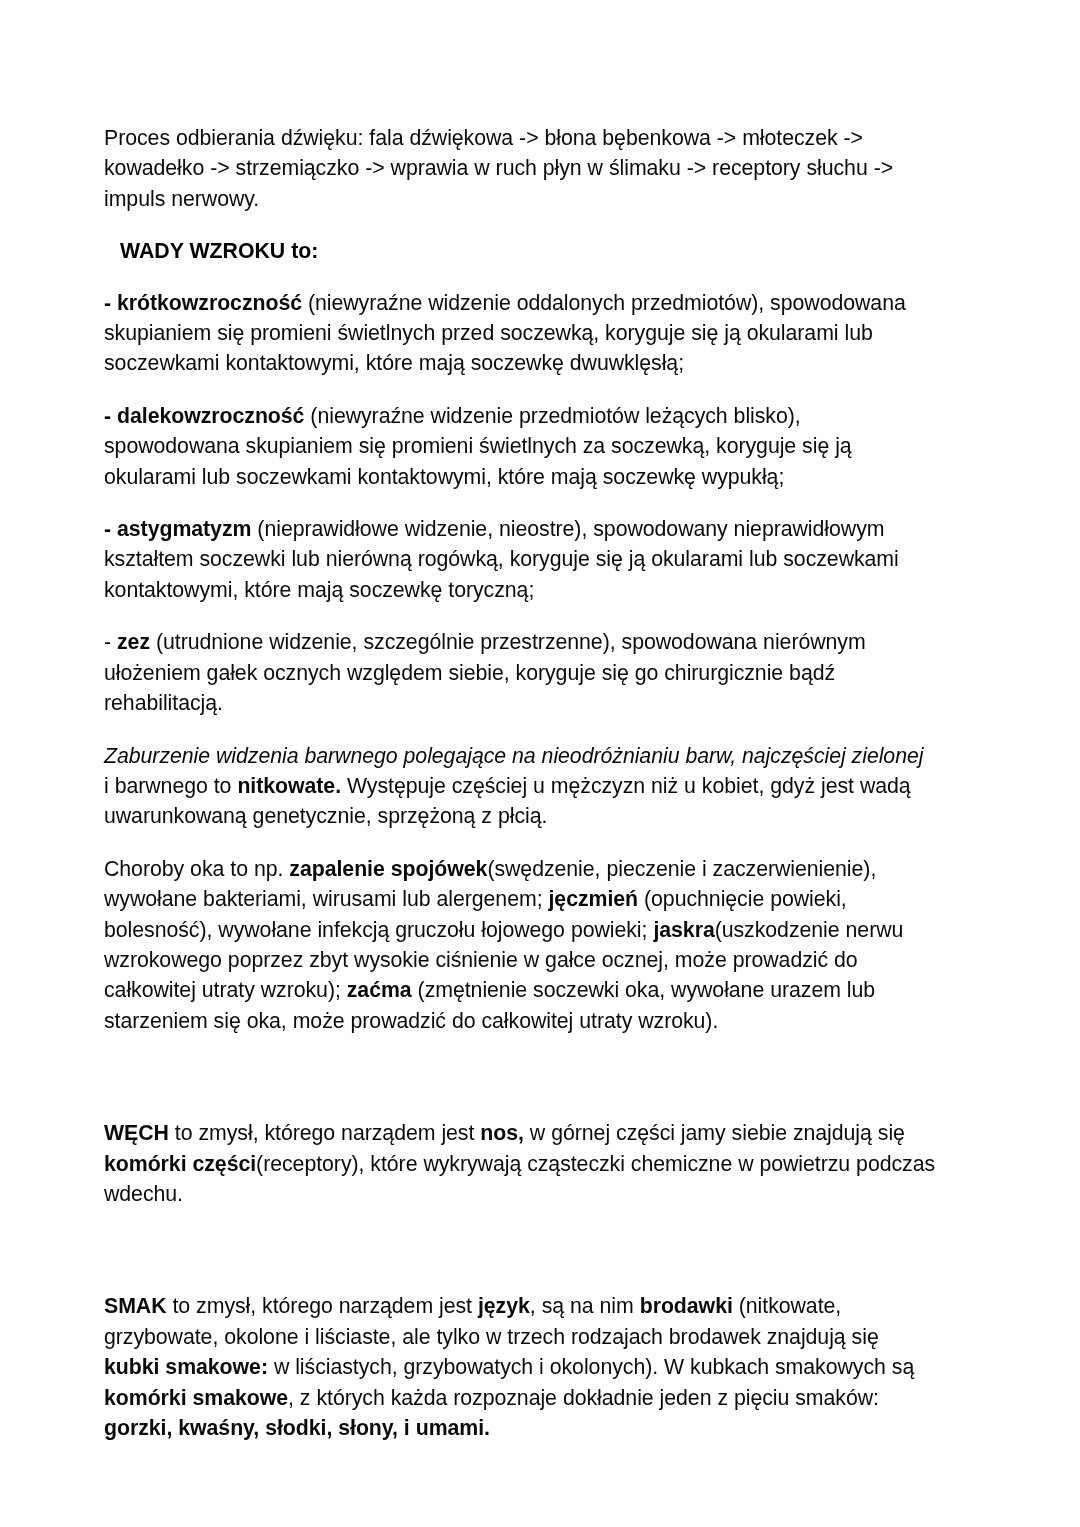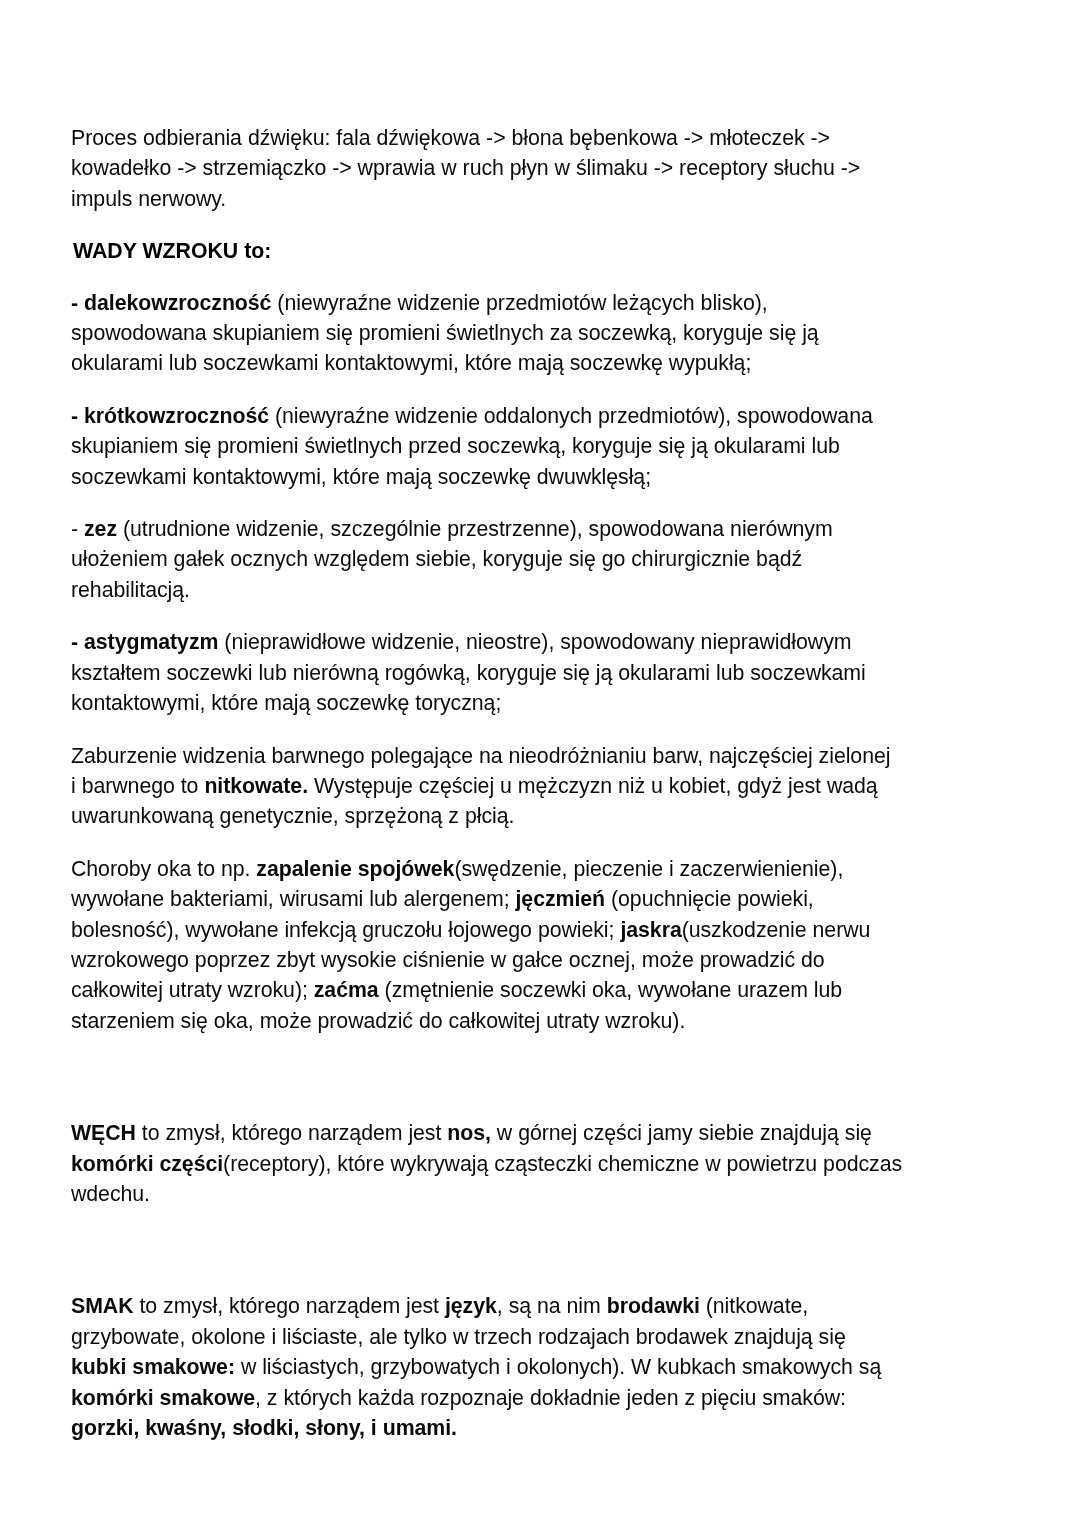--- a/index.html
+++ b/index.html
@@ -17,71 +17,72 @@
     position: relative;
   }
   .page {
     position: absolute;
     top: 0;
     left: 0;
     width: 1080px;
     height: 1527px;
     background: #ffffff;
     box-sizing: border-box;
-    padding: 123px 125px 0 71px;
+    padding: 123px 125px 0 104px;
   }
   .doc-body {
     width: 832px;
   }
   p.para {
     margin: 0 0 22px 0;
     font-size: 21.3px;
     line-height: 30.4px;
     letter-spacing: -0.05px;
     word-spacing: 0.1px;
     text-align: left;
     color: #0b0b0b;
   }
   p.heading {
-    margin: 0 0 21px 2px;
+    margin: 0 0 21px 16px;
     font-size: 21.3px;
     line-height: 30.4px;
     font-weight: bold;
     color: #000000;
   }
   p.spacer {
     margin: 0;
     height: 60px;
     font-size: 21.3px;
     line-height: 30.4px;
   }
   b, strong {
     font-weight: bold;
   }
   .nowrap-break {
     display: block;
+    font-style: italic;
   }
 </style>
 </head>
 <body>
 
 <div class="page">
   <div class="doc-body">
 
     <p class="para">Proces odbierania dźwięku: fala dźwiękowa -&gt; błona bębenkowa -&gt; młoteczek -&gt; kowadełko -&gt; strzemiączko -&gt; wprawia w ruch płyn w ślimaku -&gt; receptory słuchu -&gt; impuls nerwowy.</p>
 
     <p class="heading">WADY WZROKU to:</p>
 
+    <p class="para"><b>- </b><b>krótkowzroczność</b><span> (niewyraźne widzenie oddalonych przedmiotów), spowodowana skupianiem się promieni świetlnych przed soczewką, koryguje się ją okularami lub soczewkami kontaktowymi, które mają soczewkę dwuwklęsłą;</span></p>
+
     <p class="para"><b>- </b><b>dalekowzroczność</b><span> (niewyraźne widzenie przedmiotów leżących blisko), spowodowana skupianiem się promieni świetlnych za soczewką, koryguje się ją okularami lub soczewkami kontaktowymi, które mają soczewkę wypukłą;</span></p>
 
-    <p class="para"><b>- </b><b>krótkowzroczność</b><span> (niewyraźne widzenie oddalonych przedmiotów), spowodowana skupianiem się promieni świetlnych przed soczewką, koryguje się ją okularami lub soczewkami kontaktowymi, które mają soczewkę dwuwklęsłą;</span></p>
+    <p class="para"><b>- </b><b>astygmatyzm</b><span> (nieprawidłowe widzenie, nieostre), spowodowany nieprawidłowym kształtem soczewki lub nierówną rogówką, koryguje się ją okularami lub soczewkami kontaktowymi, które mają soczewkę toryczną;</span></p>
 
     <p class="para"><span>- </span><b>zez</b><span> (utrudnione widzenie, szczególnie przestrzenne), spowodowana nierównym ułożeniem gałek ocznych względem siebie, koryguje się go chirurgicznie bądź rehabilitacją.</span></p>
-
-    <p class="para"><b>- </b><b>astygmatyzm</b><span> (nieprawidłowe widzenie, nieostre), spowodowany nieprawidłowym kształtem soczewki lub nierówną rogówką, koryguje się ją okularami lub soczewkami kontaktowymi, które mają soczewkę toryczną;</span></p>
 
     <p class="para"><span class="nowrap-break">Zaburzenie widzenia barwnego polegające na nieodróżnianiu barw, najczęściej zielonej</span><span>i barwnego to </span><b>nitkowate.</b><span> Występuje częściej u mężczyzn niż u kobiet, gdyż jest wadą uwarunkowaną genetycznie, sprzężoną z płcią.</span></p>
 
     <p class="para"><span>Choroby oka to np. </span><b>zapalenie spojówek</b><span>(swędzenie, pieczenie i zaczerwienienie), wywołane bakteriami, wirusami lub alergenem; </span><b>jęczmień</b><span> (opuchnięcie powieki, bolesność), wywołane infekcją gruczołu łojowego powieki; </span><b>jaskra</b><span>(uszkodzenie nerwu wzrokowego poprzez zbyt wysokie ciśnienie w gałce ocznej, może prowadzić do całkowitej utraty wzroku); </span><b>zaćma</b><span> (zmętnienie soczewki oka, wywołane urazem lub starzeniem się oka, może prowadzić do całkowitej utraty wzroku).</span></p>
 
 
     <p class="spacer">&nbsp;</p>
 
     <p class="para"><b>WĘCH</b><span> to zmysł, którego narządem jest </span><b>nos,</b><span> w górnej części jamy siebie znajdują się </span><b>komórki części</b><span>(receptory), które wykrywają cząsteczki chemiczne w powietrzu podczas wdechu.</span></p>
 

